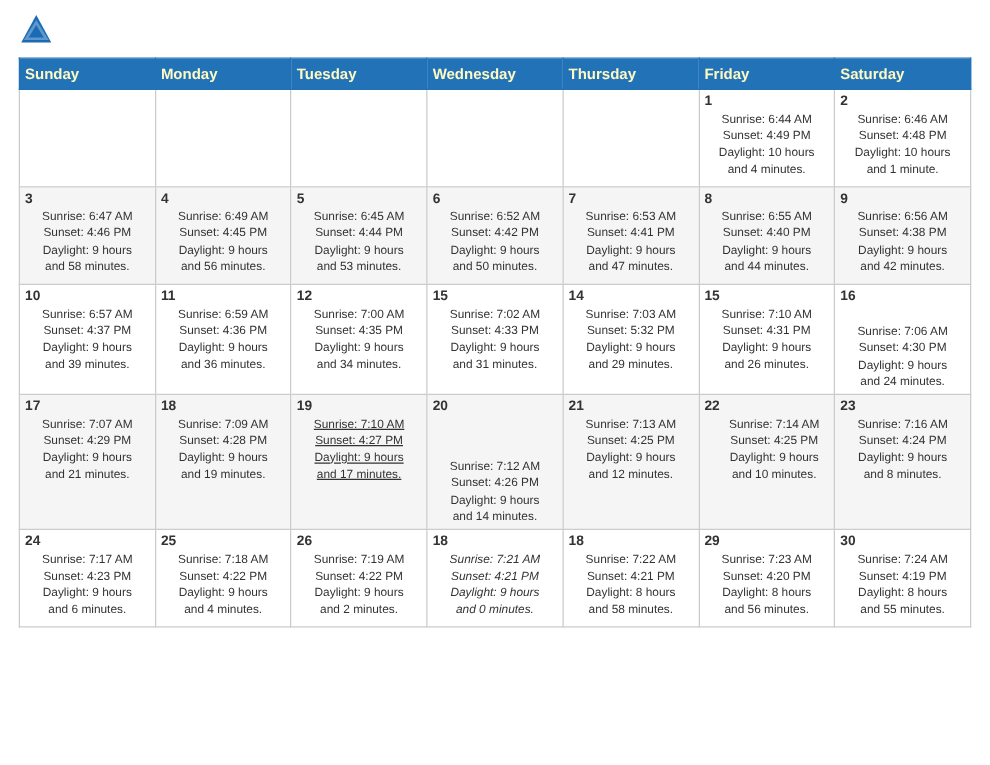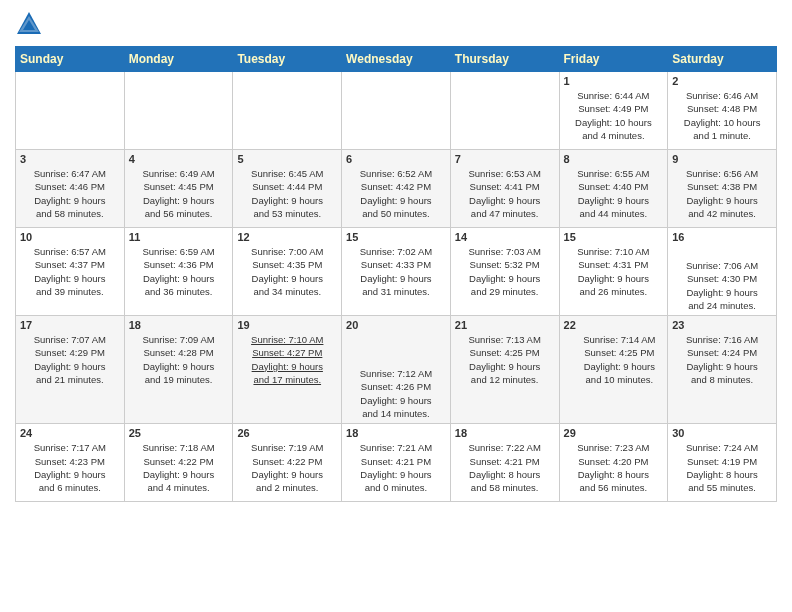--- a/index.html
+++ b/index.html
@@ -316,21 +316,21 @@
           </td>
           <td>
             <span class="day-num">26</span>
             <div class="day-info" style="white-space: pre-line;">Sunrise: 7:19 AM
 Sunset: 4:22 PM
 Daylight: 9 hours
 and 2 minutes.</div>
           </td>
           <td>
             <span class="day-num">18</span>
-            <div class="day-info" style="white-space: pre-line;">Sunrise: 7:21 AM
+            <div class="day-info" style="white-space: pre-line; font-style: italic;">Sunrise: 7:21 AM
 Sunset: 4:21 PM
 Daylight: 9 hours
 and 0 minutes.</div>
           </td>
           <td>
             <span class="day-num">18</span>
             <div class="day-info" style="white-space: pre-line;">Sunrise: 7:22 AM
 Sunset: 4:21 PM
 Daylight: 8 hours
 and 58 minutes.</div>

